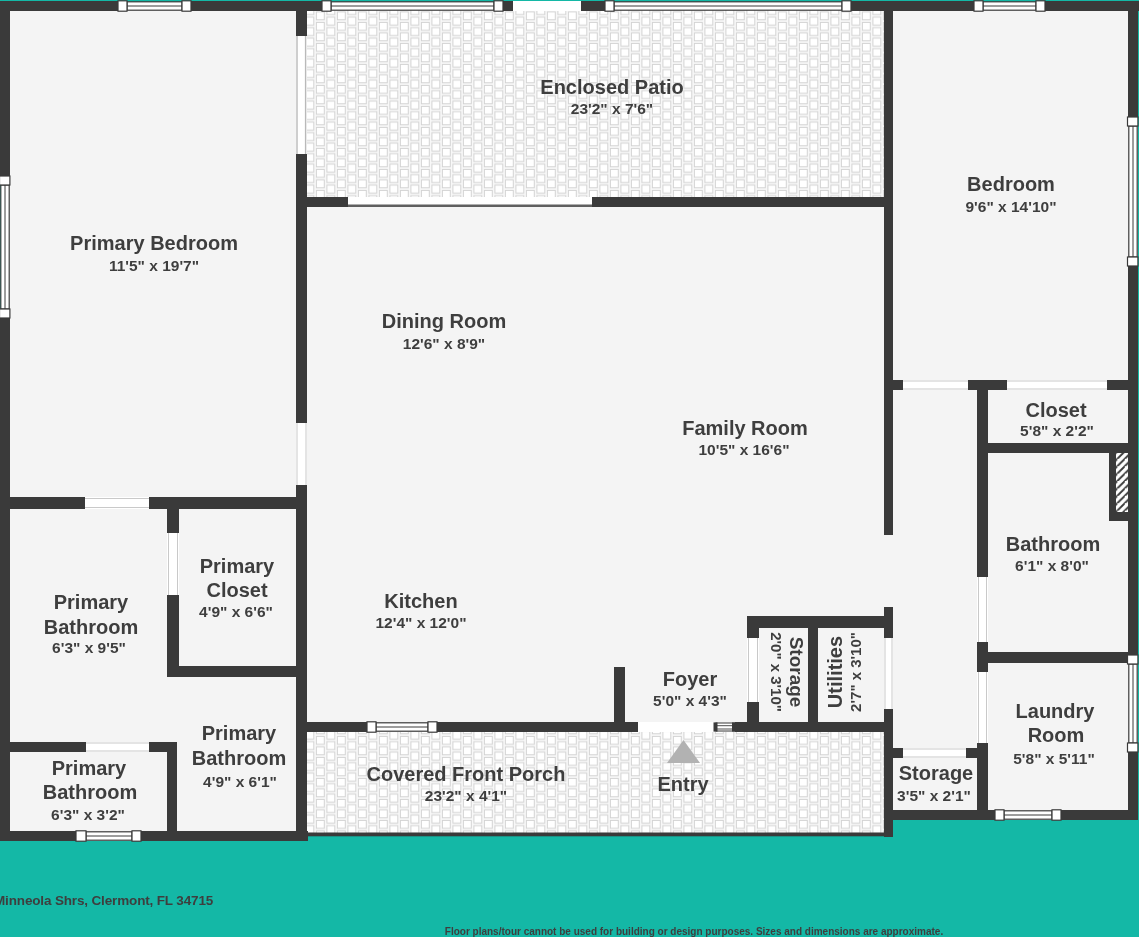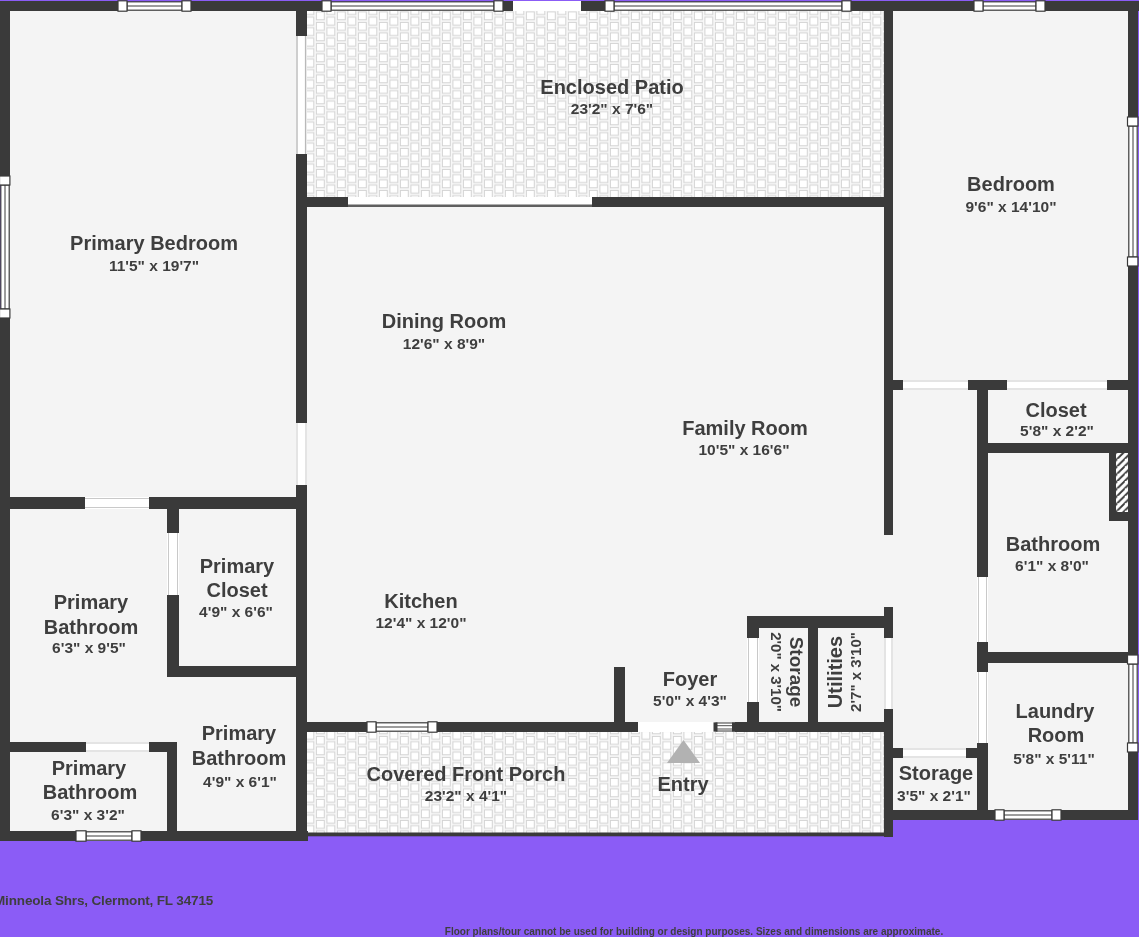--- a/index.html
+++ b/index.html
@@ -1,16 +1,16 @@
 <!DOCTYPE html>
 <html><head>
 <meta charset="utf-8">
 <style>
   html,body{margin:0;padding:0;background:#ffffff;}
-  .page{position:relative;width:1139px;height:937px;overflow:hidden;background:#8b5cf6;
+  .page{position:relative;width:1139px;height:937px;overflow:hidden;background:#14b8a6;
         font-family:"Liberation Sans", sans-serif;}
   svg{display:block}
 </style>
 </head>
 <body>
 <div class="page">
 <svg width="1139" height="937" viewBox="0 0 1139 937">
 <defs>
   <pattern id="chk" width="21" height="10.5" patternUnits="userSpaceOnUse">
     <rect width="21" height="10.5" fill="#f8f8f8"></rect>

